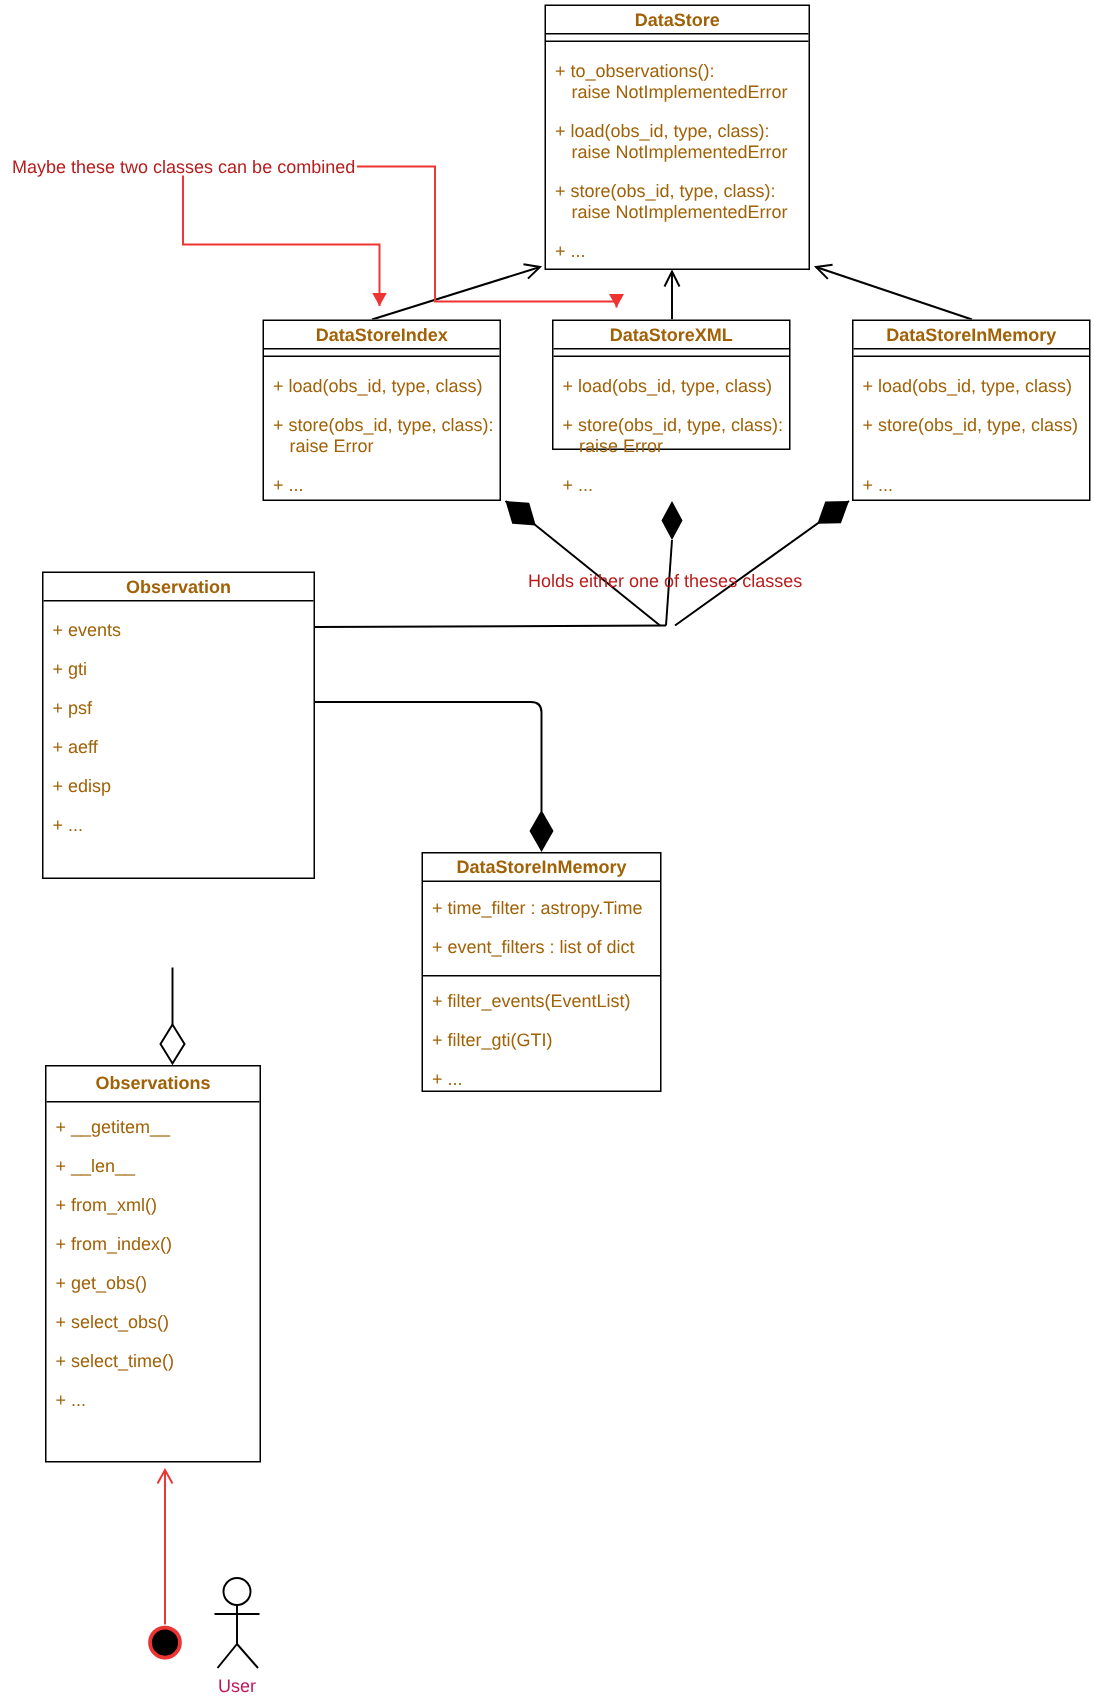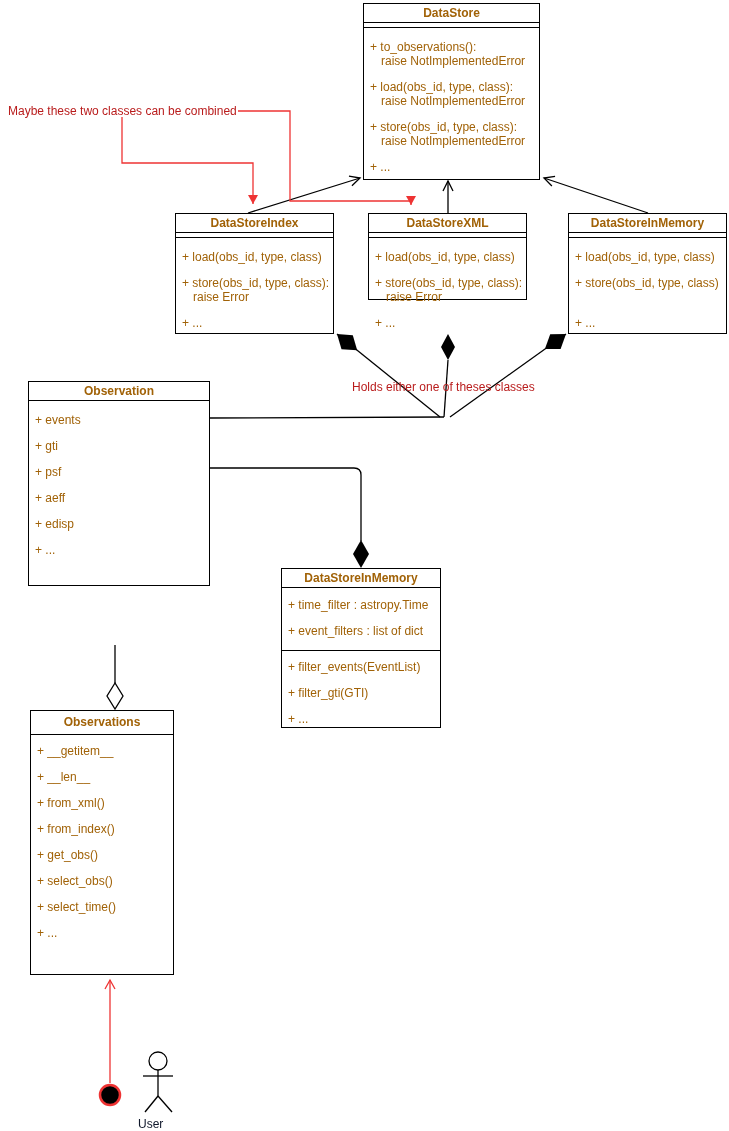--- a/index.html
+++ b/index.html
@@ -12,21 +12,21 @@
   .empty-sep { height:5px; border-bottom:1px solid #000; }
   .comp { padding:12px 6px 0 6px; }
   .comp.attrs { padding-top:9px; }
   .comp.sep { border-bottom:1px solid #000; }
   .mblock { margin-bottom:12px; }
   .mrow { height:14px; line-height:14px; white-space:nowrap; }
   .cont { padding-left:11px; }
   .spacer14 { height:14px; }
 
   .note { position:absolute; color:#b91c1c; font-size:12px; line-height:14px; white-space:nowrap; }
-  .actor-label { position:absolute; font-size:12px; color:#0f172a; text-align:left; }
+  .actor-label { position:absolute; font-size:12px; color:#be185d; text-align:center; }
 
   svg.overlay { position:absolute; left:0; top:0; pointer-events:none; }
 </style>
 </head>
 <body>
 
 <div id="canvas">
 
   <svg class="overlay" width="729" height="1131" viewBox="0 0 729 1131">
     <defs>

